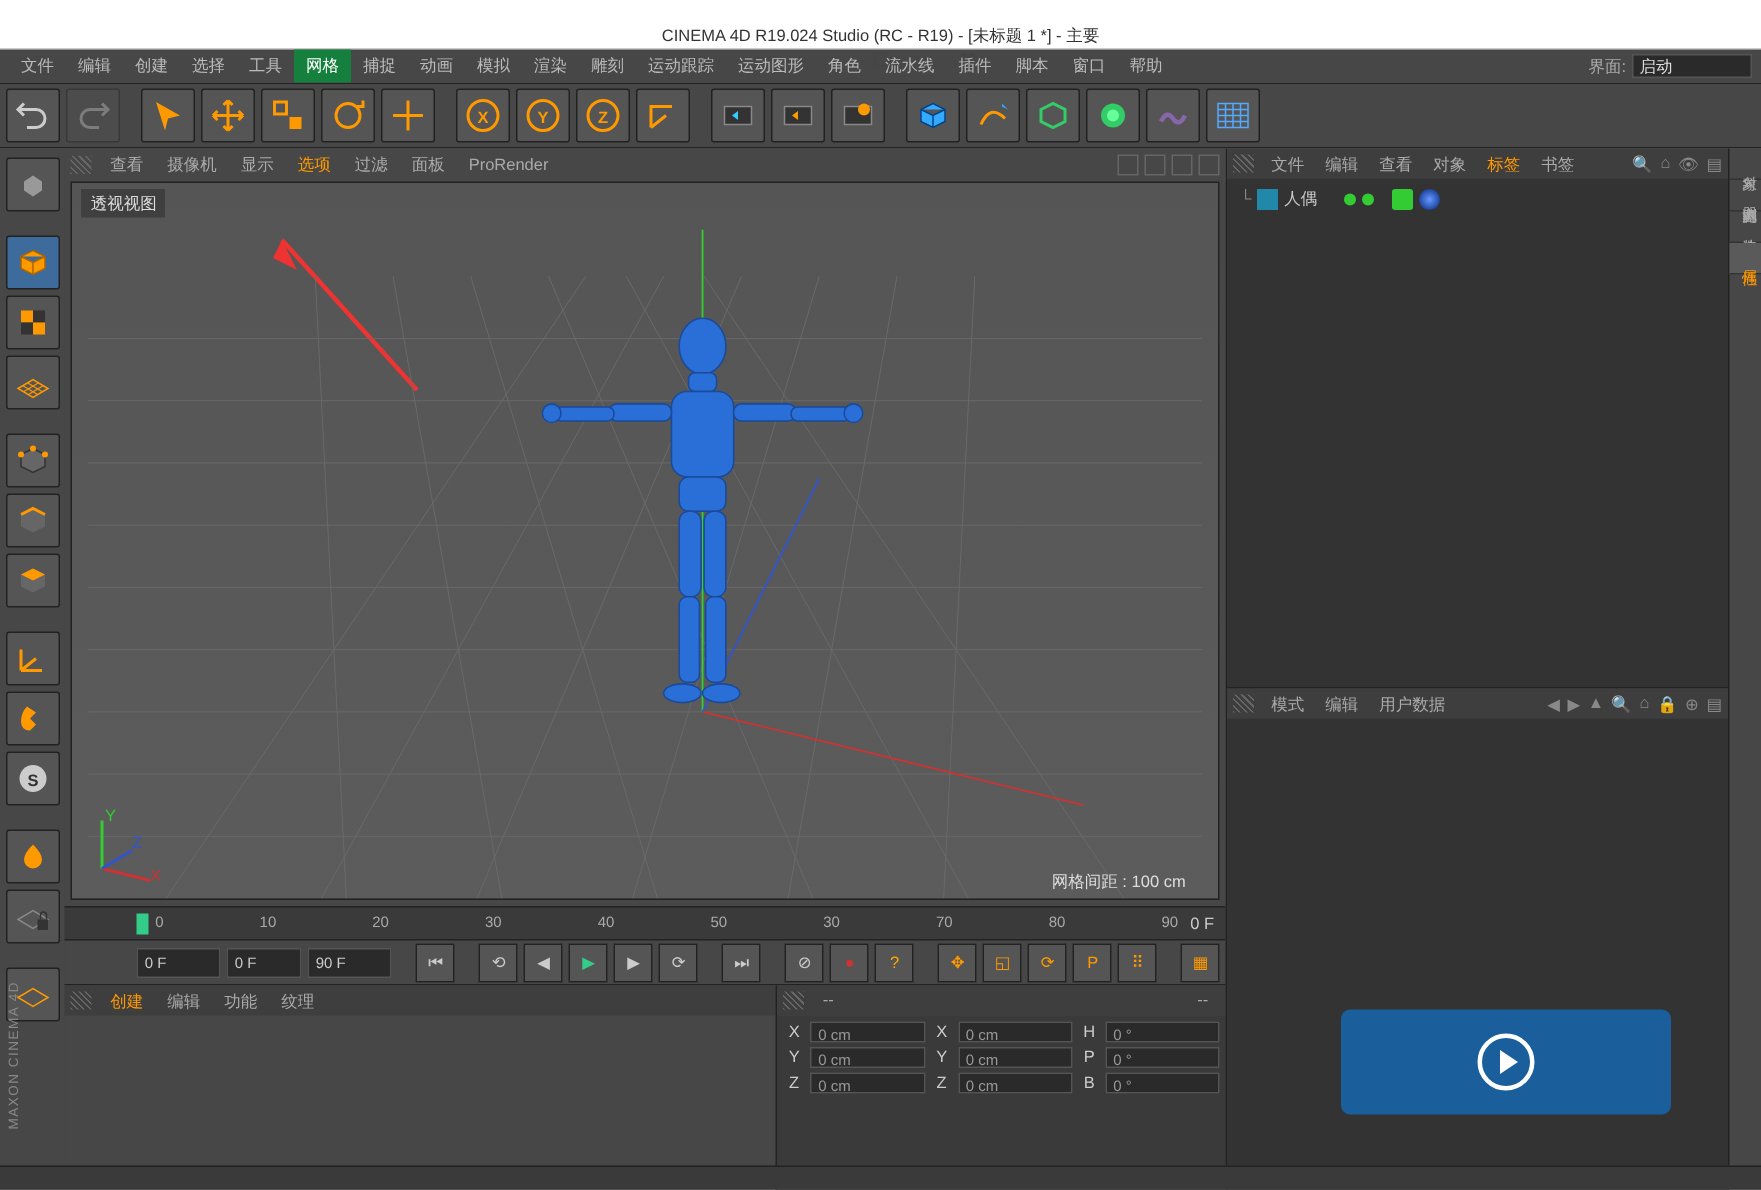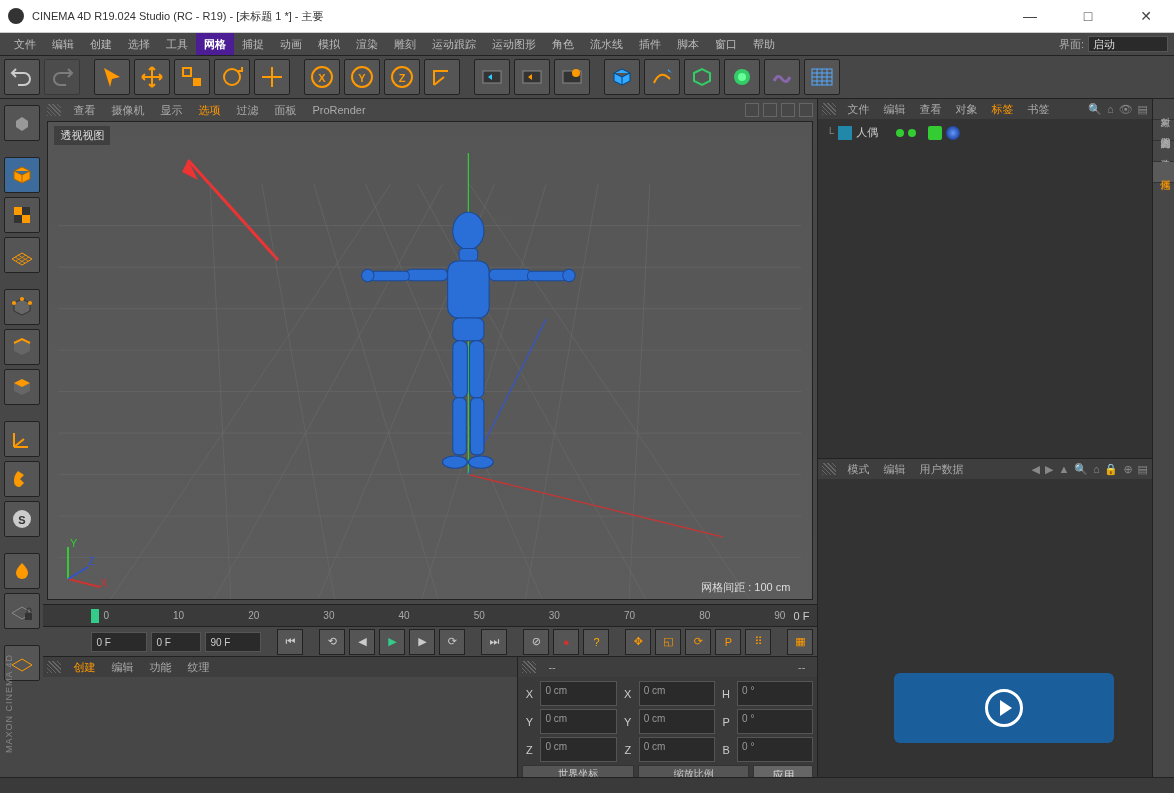--- a/index.html
+++ b/index.html
@@ -1,26 +1,26 @@
 <!DOCTYPE html>
 <html><head>
 <meta charset="utf-8">
 <style>
 * { margin: 0; padding: 0; box-sizing: border-box; font-family: "Microsoft YaHei", Arial, sans-serif; font-size: 11px; user-select: none; }
 body { width: 1174px; height: 793px; background: #e8e8e8; overflow: hidden; position: relative; }
 
-.titlebar { height: 30px; background: #fff; display: flex; align-items: center; padding: 16px 8px; border-bottom: 1px solid #ccc; }
+.titlebar { height: 30px; background: #fff; display: flex; align-items: center; padding: 16px 8px; border-bottom: 1px solid #ccc; flex-direction: column; }
 .titlebar .app-icon { width: 16px; height: 16px; background: #333; border-radius: 50%; margin-right: 8px; }
 .titlebar .title { flex: 1; color: #333; }
 .titlebar .win-btns { display: flex; gap: 18px; }
 .titlebar .win-btn { width: 40px; text-align: center; color: #444; font-size: 14px; cursor: pointer; }
 
 .menubar { height: 22px; background: #474747; display: flex; align-items: center; padding: 0 6px; color: #bbb; gap: 0; }
 .menubar .mi { padding: 0 8px; line-height: 22px; cursor: pointer; }
-.menubar .mi.highlight { background: #4c1d95; color: #fff; font-weight: bold; }
+.menubar .mi.highlight { background: #15803d; color: #fff; }
 .menubar .spacer { flex: 1; }
 .menubar .ui-label { color: #aaa; margin-right: 4px; }
 .menubar .ui-select { width: 80px; height: 16px; background: #2a2a2a; color: #ddd; padding: 0 4px; border: 1px solid #555; }
 
 .toolbar-main { height: 44px; background: #474747; display: flex; align-items: center; padding: 0 4px; gap: 4px; border-top: 1px solid #222; border-bottom: 1px solid #222;}
 .toolbar-main .tbtn { width: 36px; height: 36px; border: 1px solid #222; background: #555; display: flex; align-items: center; justify-content: center; color: #f90; font-size: 18px; border-radius: 2px; cursor: pointer; }
 .toolbar-main .tbtn.disabled { opacity: .4; }
 .toolbar-main .sep { width: 6px; }
 .tbtn svg { width: 24px; height: 24px; }
 
@@ -68,21 +68,21 @@
 .panel-tabs .pt.highlight { color: #f90; }
 .panel-tabs .hatch { width: 14px; height: 12px; background: repeating-linear-gradient(45deg,#666,#666 1px,transparent 1px,transparent 3px); margin-right: 4px; }
 .material-body { flex: 1; background: #333; padding: 6px; }
 .mat-thumb { width: 44px; height: 44px; border-radius: 50%; background: radial-gradient(circle at 30% 30%, #6bf, #037); display: inline-block; }
 .mat-label { color: #ccc; font-size: 10px; margin-top: 2px; text-align: center; }
 
 .coord-panel { width: 300px; background: #474747; display: flex; flex-direction: column; border-left: 1px solid #222; }
 .coord-body { flex: 1; background: #3a3a3a; padding: 4px; }
 .coord-row { display: flex; align-items: center; gap: 4px; margin-bottom: 3px; }
 .coord-row .lbl { width: 14px; color: #ccc; text-align: center; }
-.coord-row .fld { flex: 1; height: 25px; background: #2a2a2a; border: 1px solid #555; color: #999; padding: 0 4px; line-height: 18px; font-size: 10px; }
+.coord-row .fld { flex: 1; height: 14px; background: #2a2a2a; border: 1px solid #555; color: #999; padding: 0 4px; line-height: 18px; font-size: 10px; }
 .coord-row .sel { flex: 1; height: 18px; background: #555; border: 1px solid #333; color: #ccc; text-align: center; line-height: 16px; font-size: 10px; }
 .coord-row .btn { width: 60px; height: 18px; background: #666; color: #ddd; text-align: center; line-height: 18px; border: 1px solid #333; cursor: pointer; }
 
 .right-area { width: 394px; display: flex; }
 .right-main { flex: 1; display: flex; flex-direction: column; background: #474747; border-left: 1px solid #222; }
 .obj-panel { flex: 1; display: flex; flex-direction: column; }
 .obj-tabs { height: 20px; display: flex; align-items: center; color: #aaa; background: #3e3e3e; padding: 0 4px; }
 .obj-tabs .ot { padding: 0 7px; cursor: pointer; }
 .obj-tabs .ot.highlight { color: #f90; }
 .obj-tabs .ot-icons { margin-left: auto; display: flex; gap: 5px; color: #888; }
@@ -527,25 +527,20 @@
             <div class="fld">0 °</div>
           </div>
           <div class="coord-row">
             <span class="lbl">Z</span>
             <div class="fld">0 cm</div>
             <span class="lbl">Z</span>
             <div class="fld">0 cm</div>
             <span class="lbl">B</span>
             <div class="fld">0 °</div>
           </div>
-          <div class="coord-row">
-            <div class="sel">世界坐标</div>
-            <div class="sel">缩放比例</div>
-            <div class="btn">应用</div>
-          </div>
         </div>
       </div>
     </div>
   </div>
 
   <div class="right-area">
     <div class="right-main">
       <div class="obj-panel">
         <div class="obj-tabs">
           <span class="hatch" style="display:inline-block;width:14px;height:12px;background:repeating-linear-gradient(45deg,#666,#666 1px,transparent 1px,transparent 3px);margin-right:4px;"></span>

